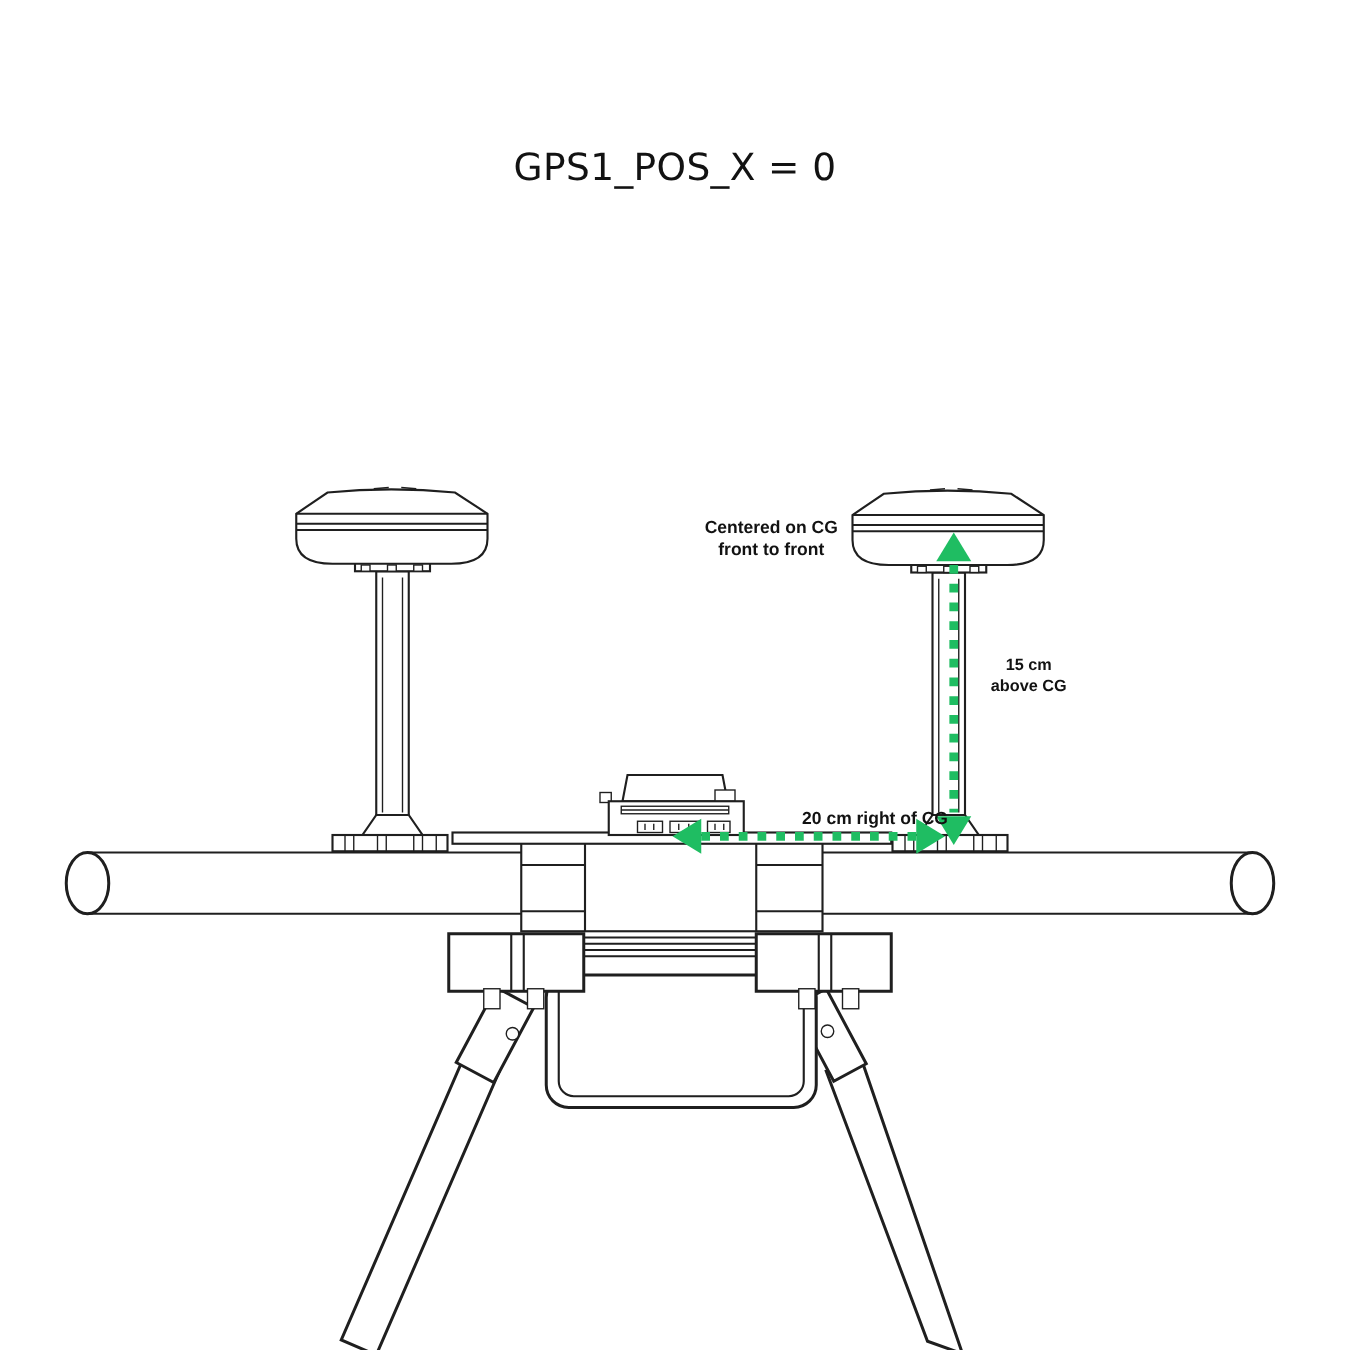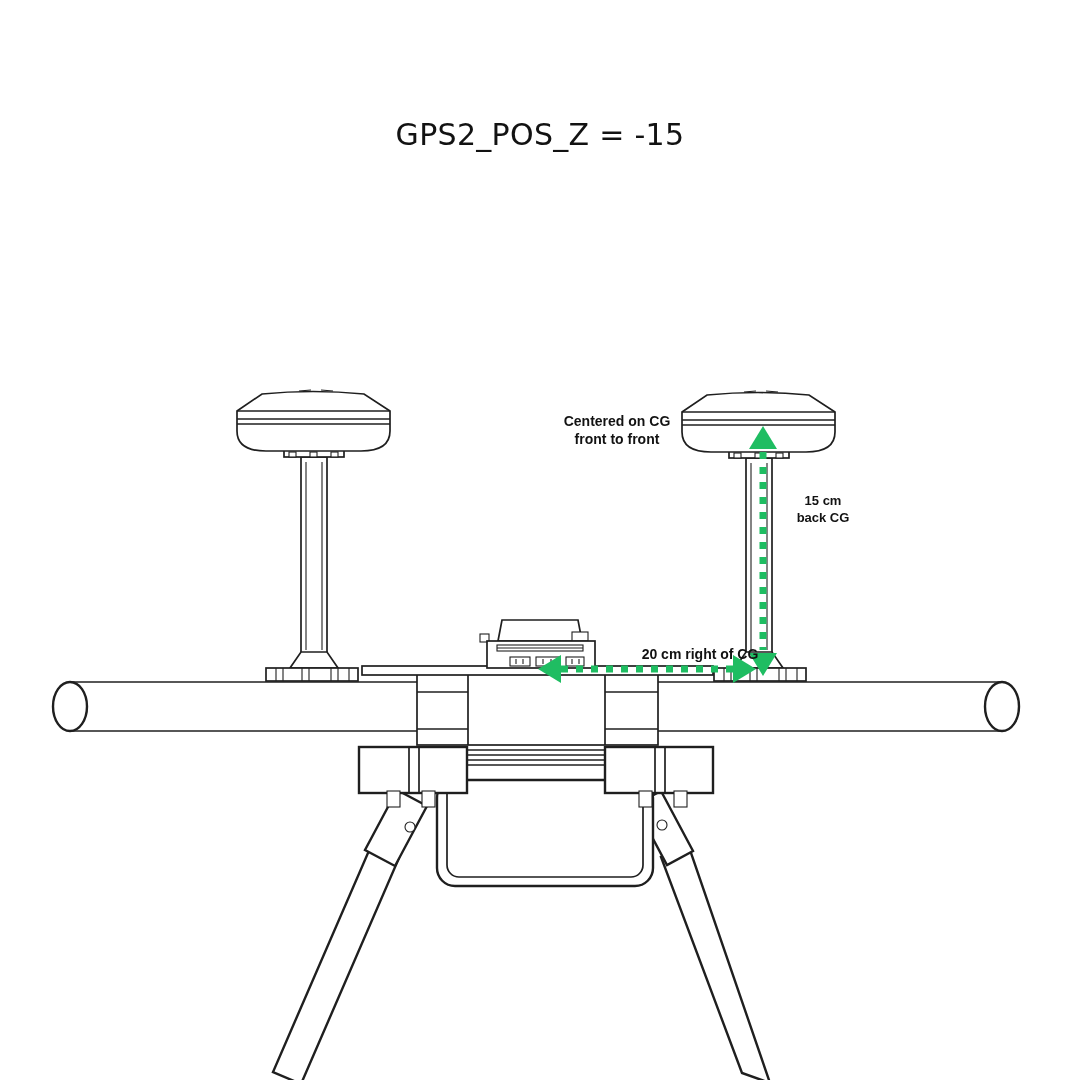--- a/index.html
+++ b/index.html
@@ -21,37 +21,37 @@
     font-family:"DejaVu Sans",sans-serif;font-size:30px;font-weight:500;
     letter-spacing:.3px;color:var(--ink);
   }
   .params span{line-height:35px;}
   .lbl{
     position:absolute;transform:translate(-50%,-50%);
     font-weight:bold;color:var(--ink);text-align:center;white-space:nowrap;
   }
   #lbl-master{left:752px;top:358px;font-size:23px;letter-spacing:.4px;}
   #lbl-centered{left:617px;top:430px;font-size:14px;line-height:18px;}
-  #lbl-above{left:823px;top:509px;font-size:13px;line-height:17px;}
+  #lbl-above{left:823px;top:540px;font-size:13px;line-height:17px;}
   #lbl-rightof{left:700px;top:654px;font-size:14px;}
   svg{position:absolute;left:0;top:0;}
   .ln{fill:none;stroke:var(--line);stroke-width:1.7px;}
   .wh{fill:#ffffff;stroke:var(--line);stroke-width:1.7px;}
   .h{stroke-width:2.4px;}
   .thin{stroke-width:1.1px;}
   .gd{fill:none;stroke:var(--accent-green);stroke-width:7px;stroke-dasharray:7 8;}
   .gf{fill:var(--accent-green);stroke:none;}
 </style>
 </head>
 <body>
 
 <div class="canvas">
 
   <div class="params">
-    <span>GPS2_POS_Z = -15</span>
+    <span>GPS1_POS_X = 0</span>
   </div>
 
   <svg width="1080" height="1080" viewBox="0 0 1080 1080">
 
     <g>
       <polygon class="wh h" points="371,846 399,858 301,1084 273,1072"></polygon>
       <polygon class="wh h" points="397,790 427,806 395,866 365,850"></polygon>
       <circle class="wh thin" cx="410" cy="827" r="5"></circle>
     </g>
     <g>
@@ -190,17 +190,17 @@
       <polygon class="gf" points="756,669 733,655 733,683"></polygon>
     </g>
   </svg>
 
   <div class="lbl" id="lbl-centered">
     <div>Centered on CG</div>
     <div>front to front</div>
   </div>
   <div class="lbl" id="lbl-above">
     <div>15 cm</div>
-    <div>back CG</div>
+    <div>above CG</div>
   </div>
   <div class="lbl" id="lbl-rightof">20 cm right of CG</div>
 
 </div>
 
 </body></html>

